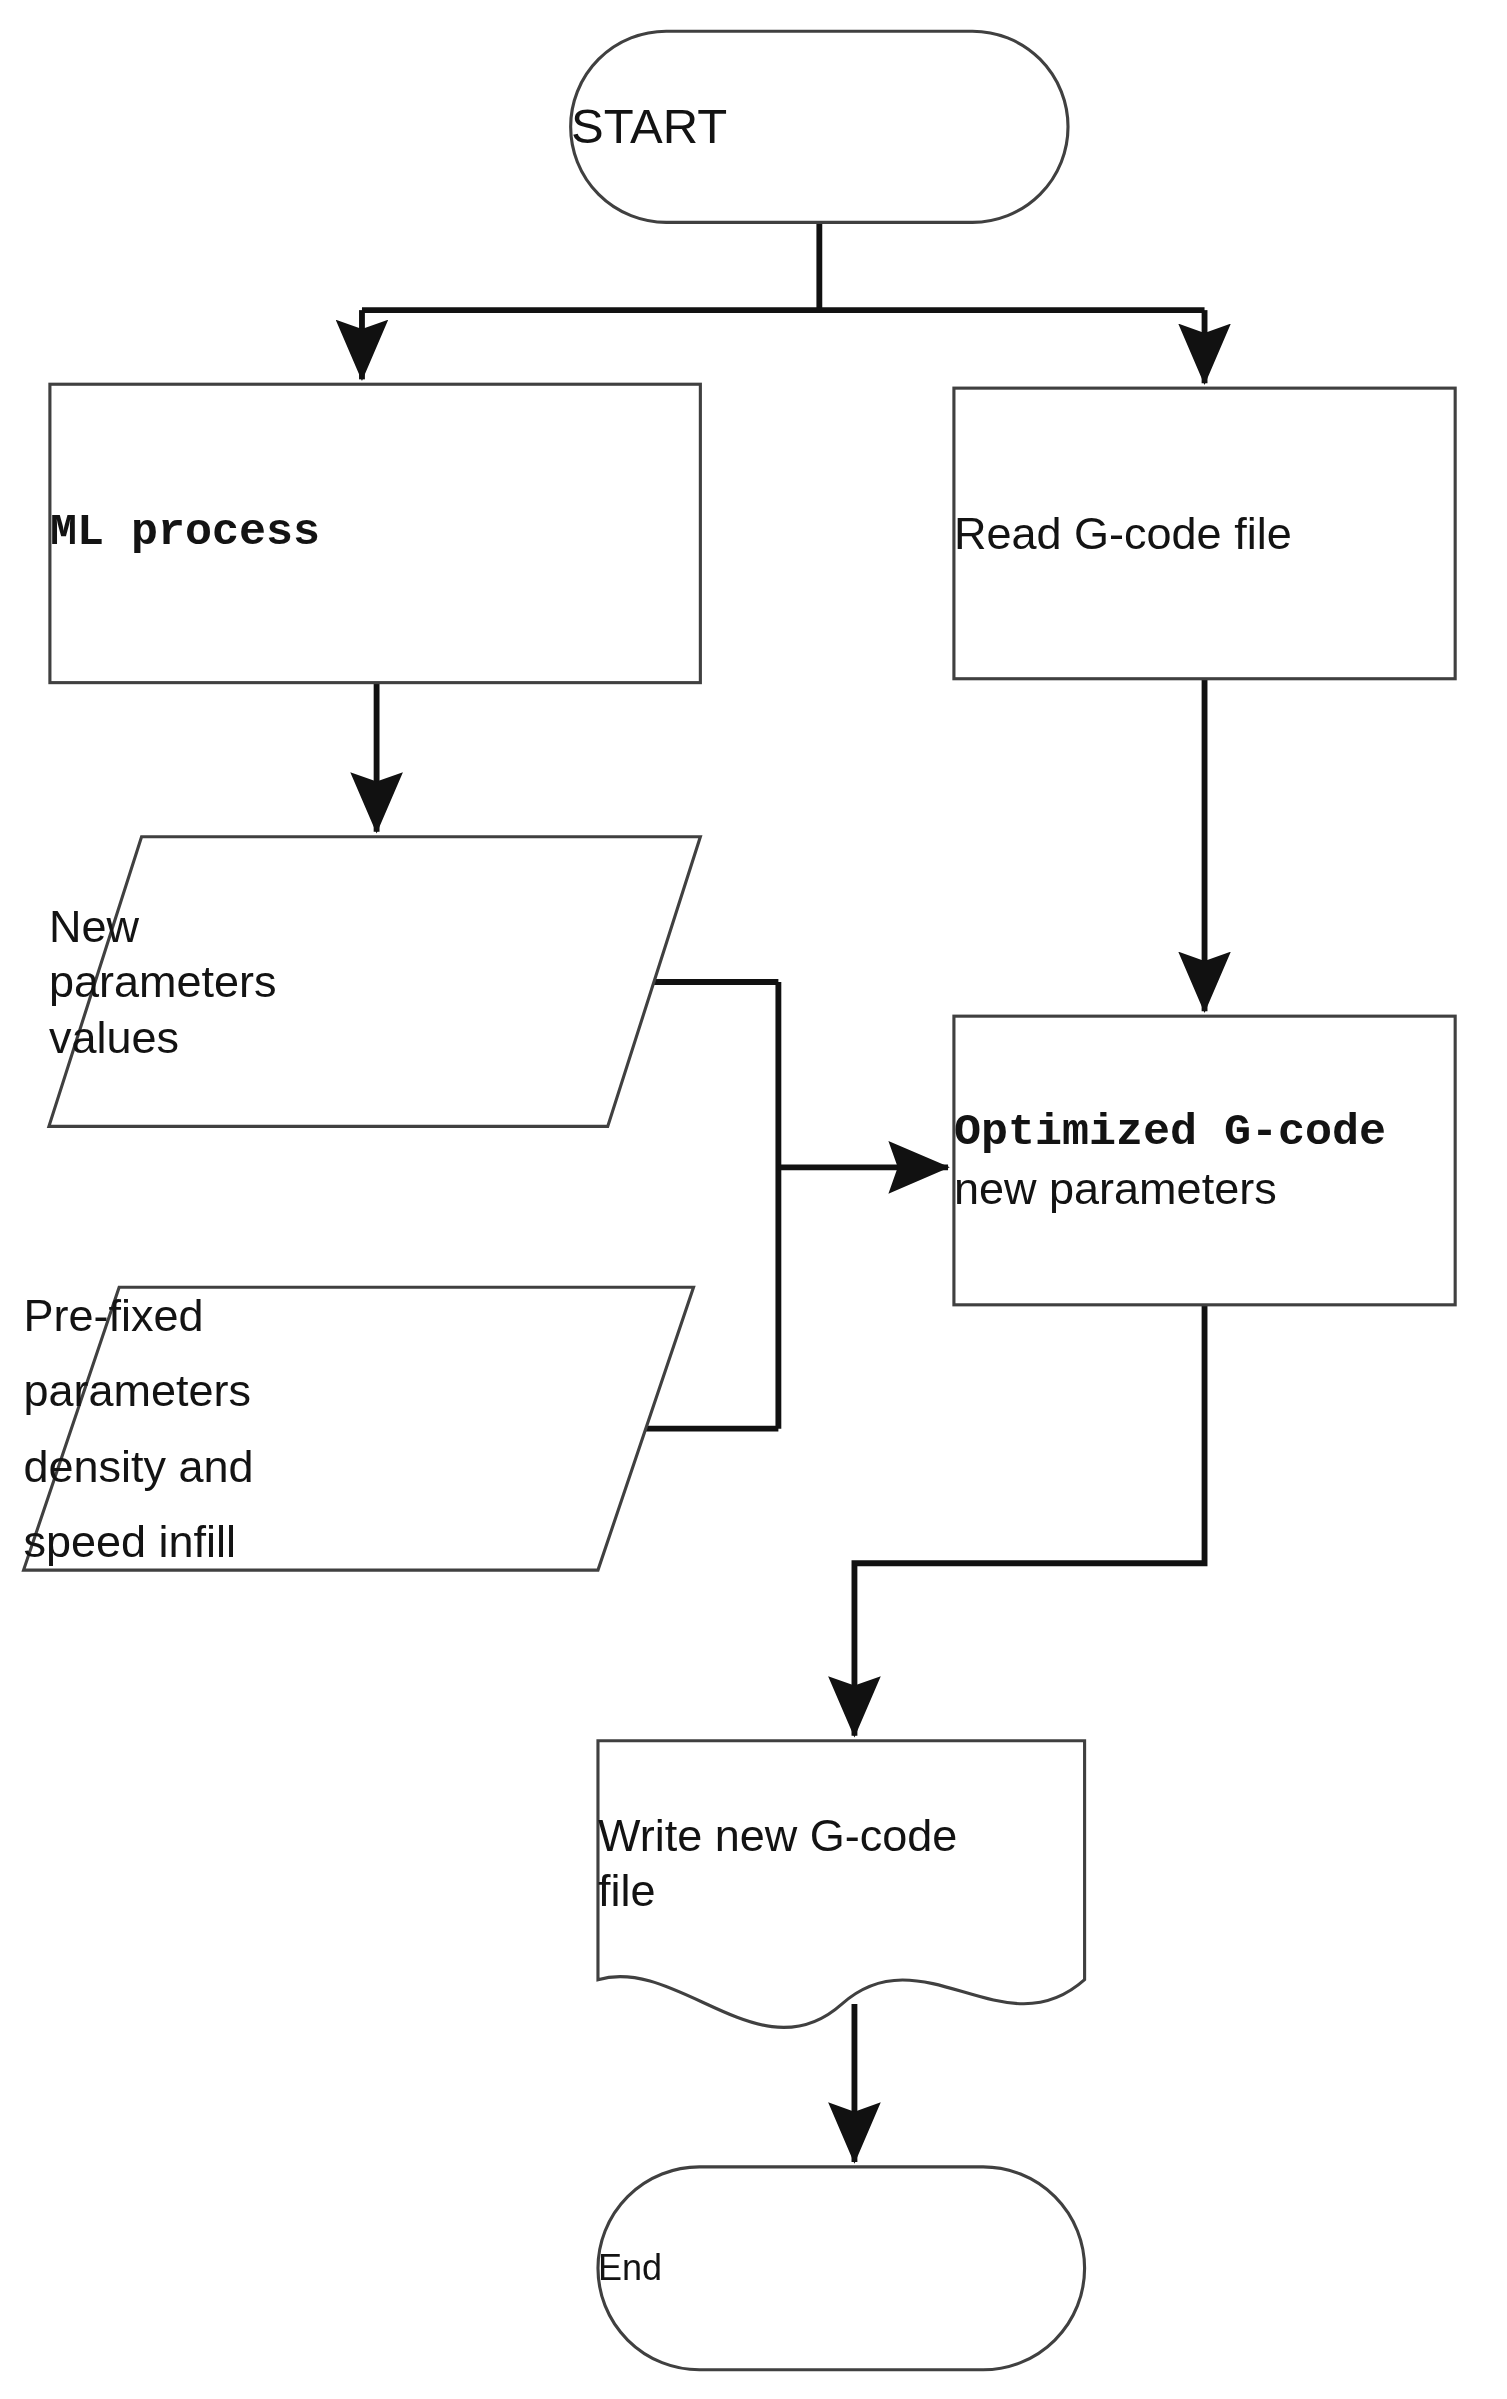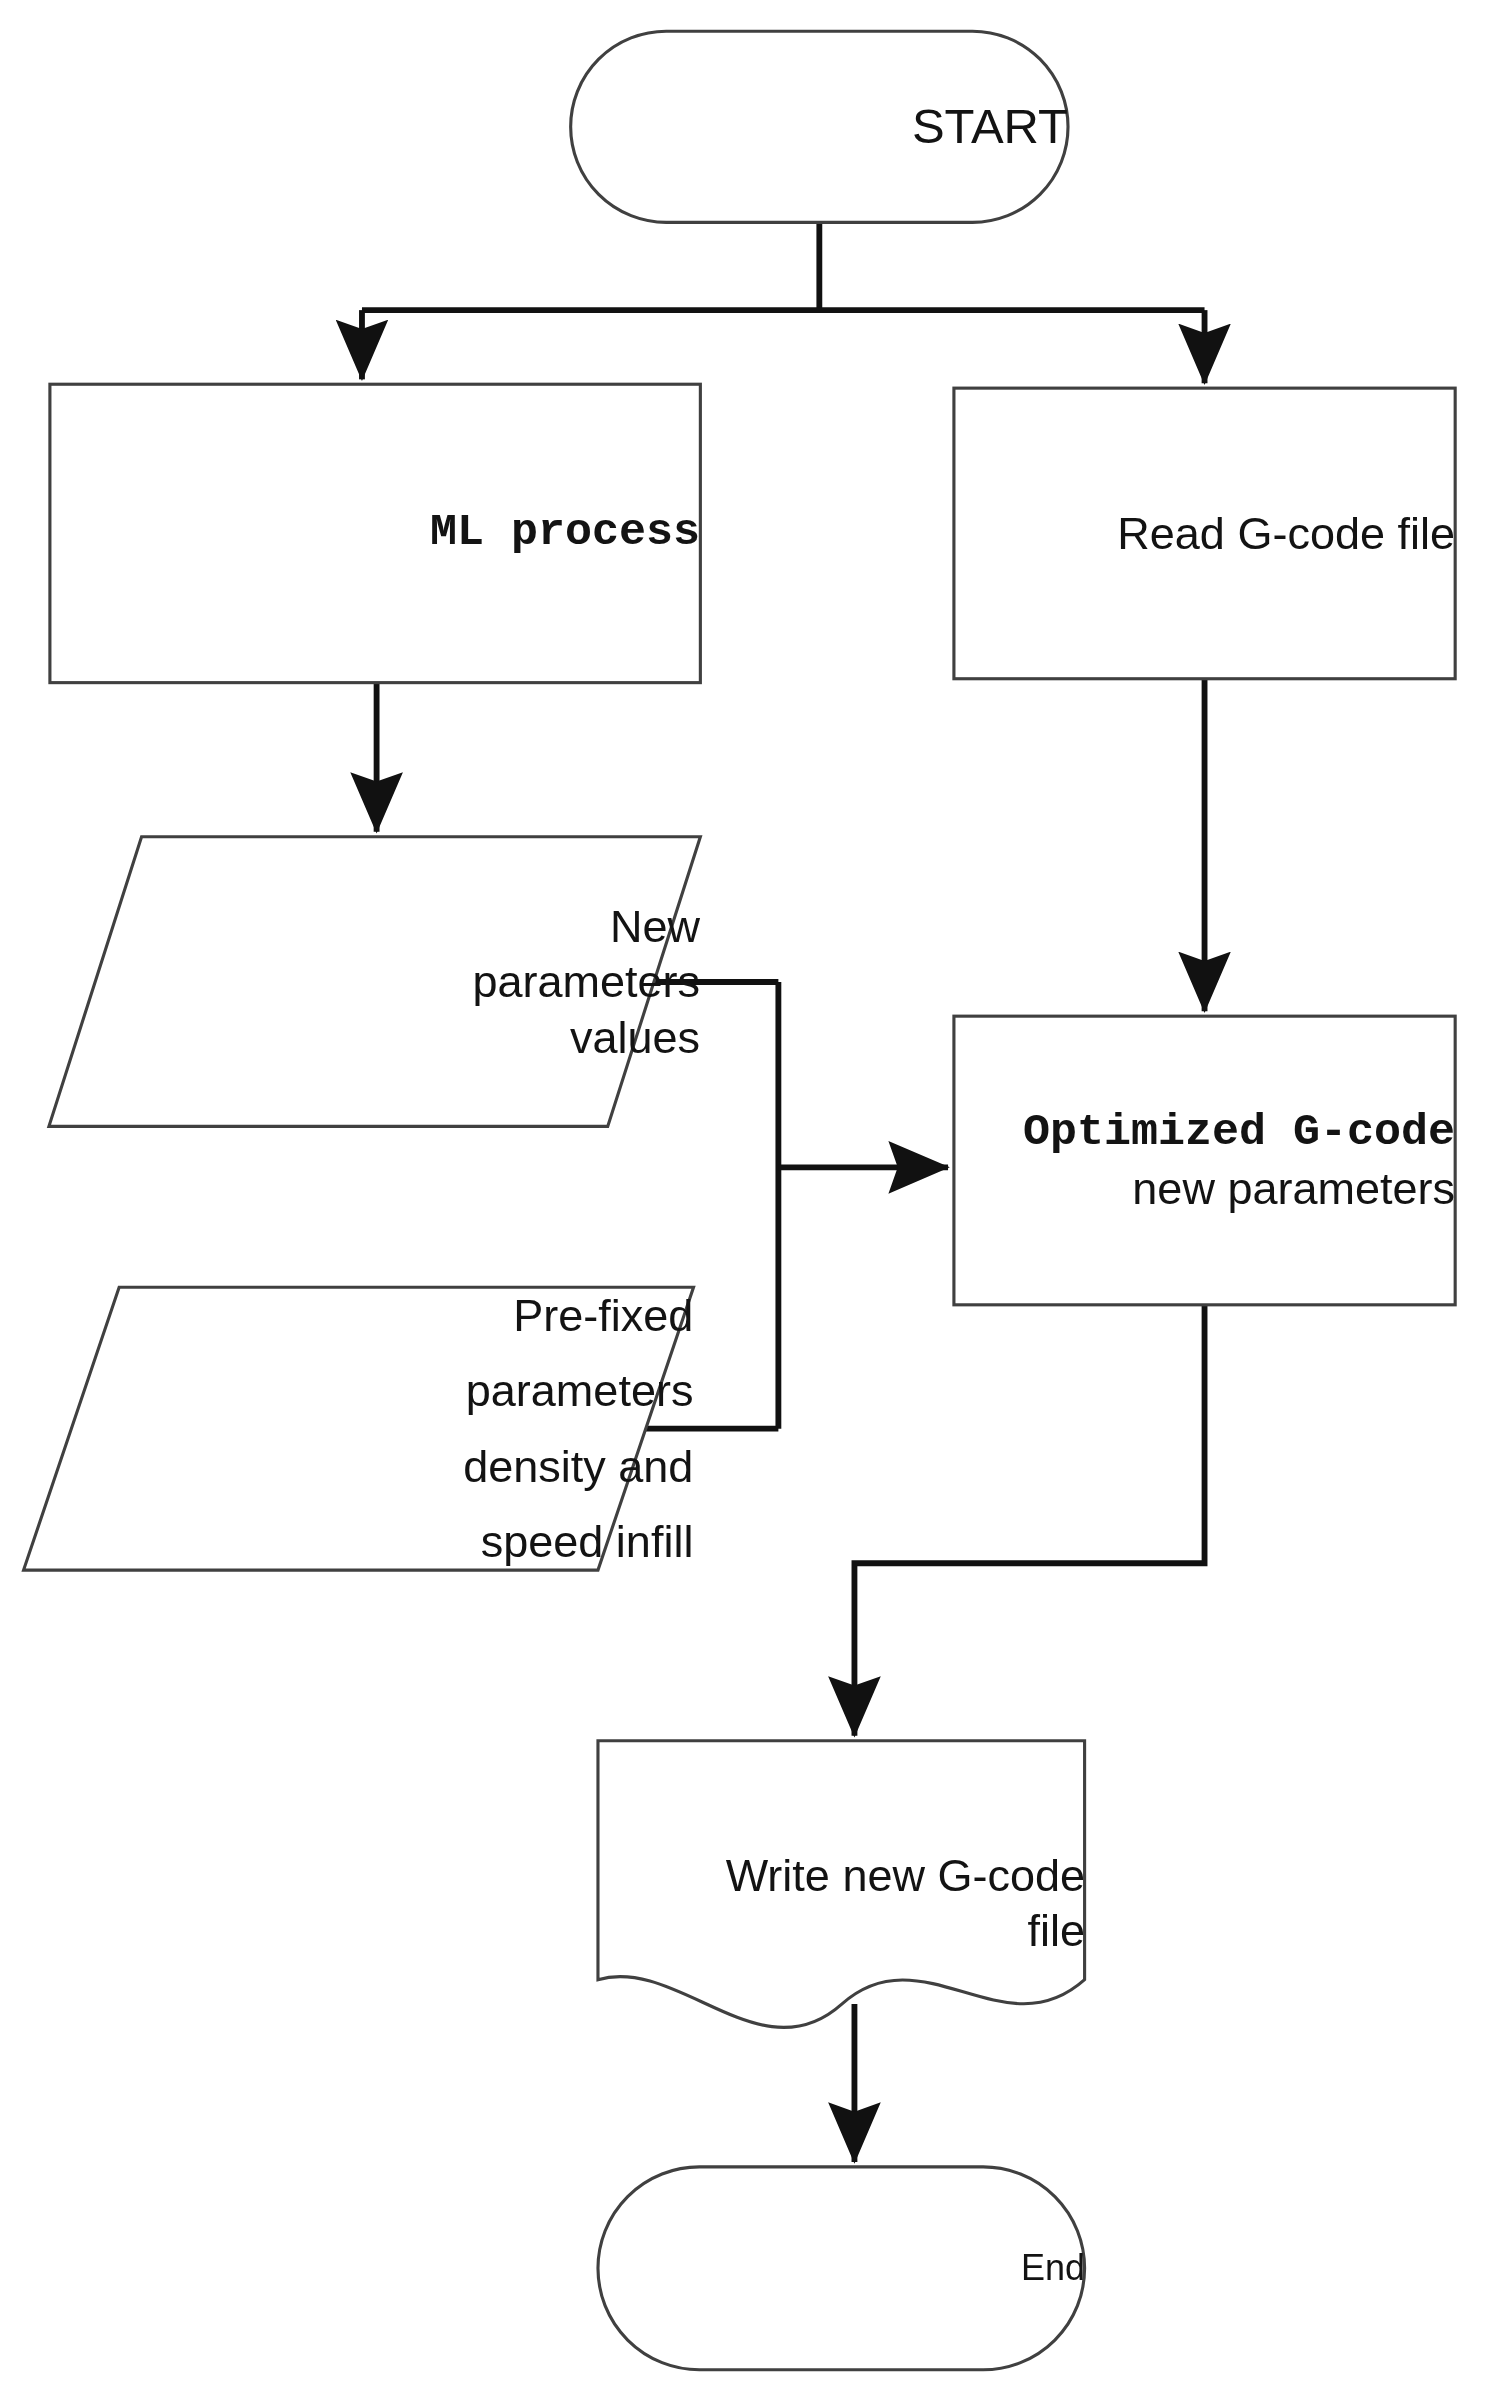--- a/index.html
+++ b/index.html
@@ -34,21 +34,21 @@
     fill: none;
     stroke: #111111;
     stroke-width: 6;
     stroke-linecap: butt;
     stroke-linejoin: miter;
   }
   .node-label {
     position: absolute;
     display: flex;
     flex-direction: column;
-    align-items: flex-end;
+    align-items: flex-start;
     justify-content: center;
     text-align: center;
     color: #131313;
     line-height: 1.23;
     pointer-events: none;
     white-space: pre;
   }
   .lbl-line { display: block; }
   .lbl-bold { font-weight: bold; font-family: Liberation Mono, monospace; }
   .fs-start { font-size: 49px; }
@@ -132,21 +132,21 @@
     <span class="lbl-line">parameters</span>
     <span class="lbl-line">density and</span>
     <span class="lbl-line">speed infill</span>
   </div>
 
   <div class="node-label fs-body" style="left:954px; top:1016px; width:501px; height:289px;">
     <span class="lbl-line lbl-bold">Optimized G-code</span>
     <span class="lbl-line">new parameters</span>
   </div>
 
-  <div class="node-label fs-body" style="left:598px; top:1741px; width:487px; height:244px;margin-top:40px;">
+  <div class="node-label fs-body" style="left:598px; top:1741px; width:487px; height:244px;">
     <span class="lbl-line">Write new G-code</span>
     <span class="lbl-line">file</span>
   </div>
 
   <div class="node-label fs-end" style="left:598px; top:2167px; width:487px; height:203px;">
     <span class="lbl-line">End</span>
   </div>
 
 </div>
 

